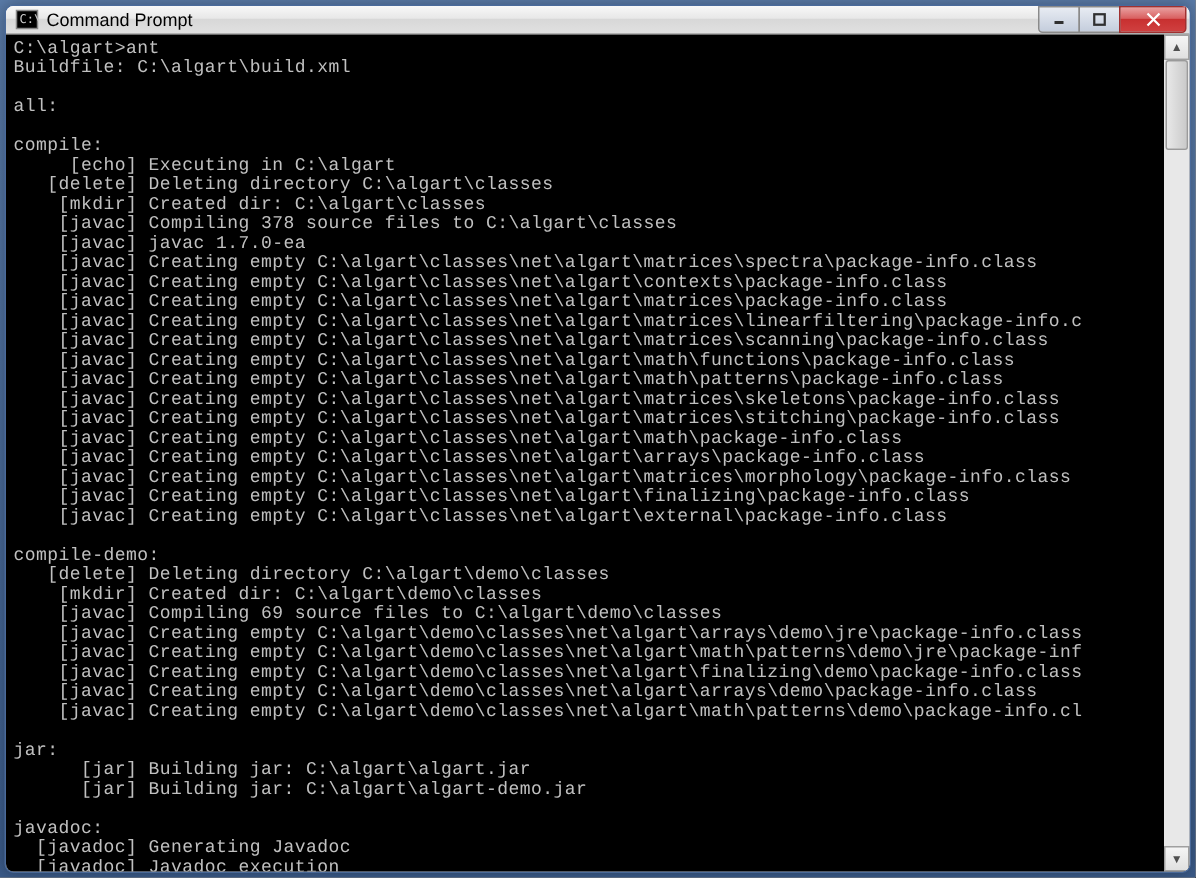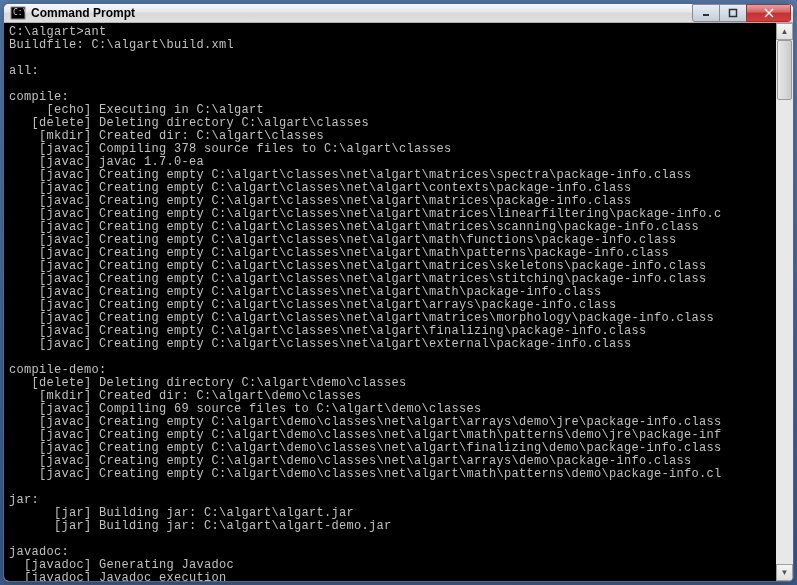--- a/index.html
+++ b/index.html
@@ -35,21 +35,20 @@
   height: 16px;
   margin-right: 5px;
   display: flex;
   align-items: center;
   justify-content: center;
 }
 .title-text {
   font-size: 12px;
   color: #000;
   flex: 1;
-  font-weight: bold;
 }
 .win-buttons {
   display: flex;
   gap: 0;
 }
 .win-btn {
   width: 28px;
   height: 18px;
   border: 1px solid #8a8a8a;
   border-radius: 0 0 3px 3px;

